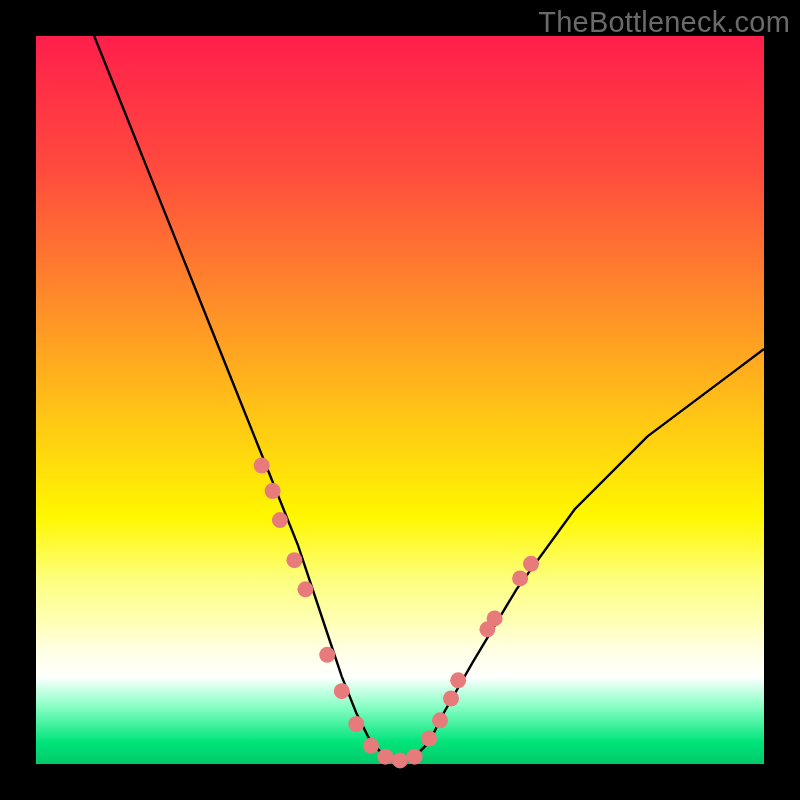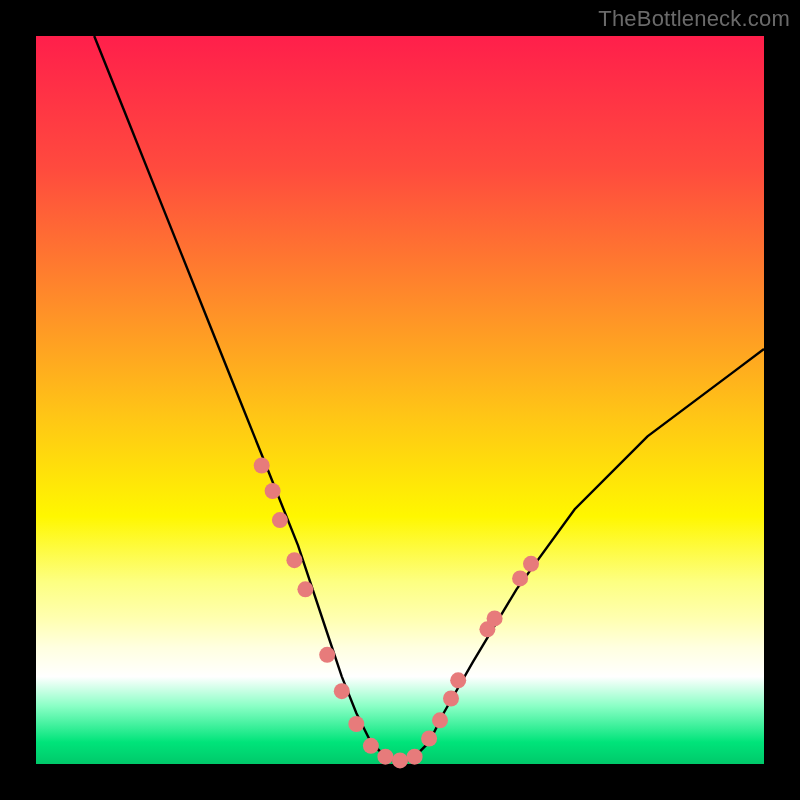--- a/index.html
+++ b/index.html
@@ -37,21 +37,21 @@
       #ffffff 88%,
       #8bffc6 92%,
       #00e47a 97%,
       #00c96a 100%
     );
   }
   .watermark {
     position: absolute;
     top: 6px;
     right: 10px;
-    font-size: 22px;
+    font-size: 29px;
     font-weight: 500;
     color: #6a6a6a;
     letter-spacing: 0.2px;
   }
   svg.curve {
     position: absolute;
     left: 0;
     top: 0;
     width: 728px;
     height: 728px;

